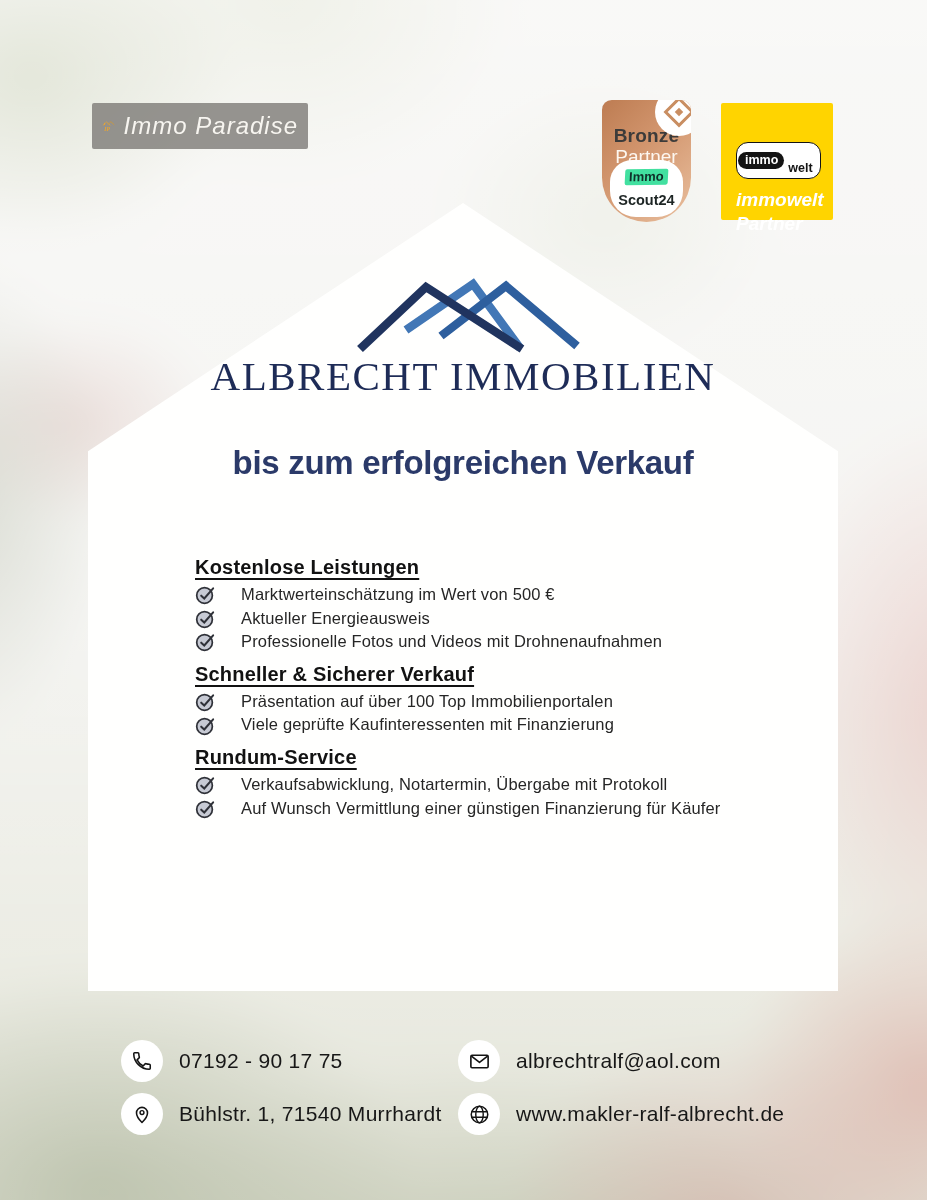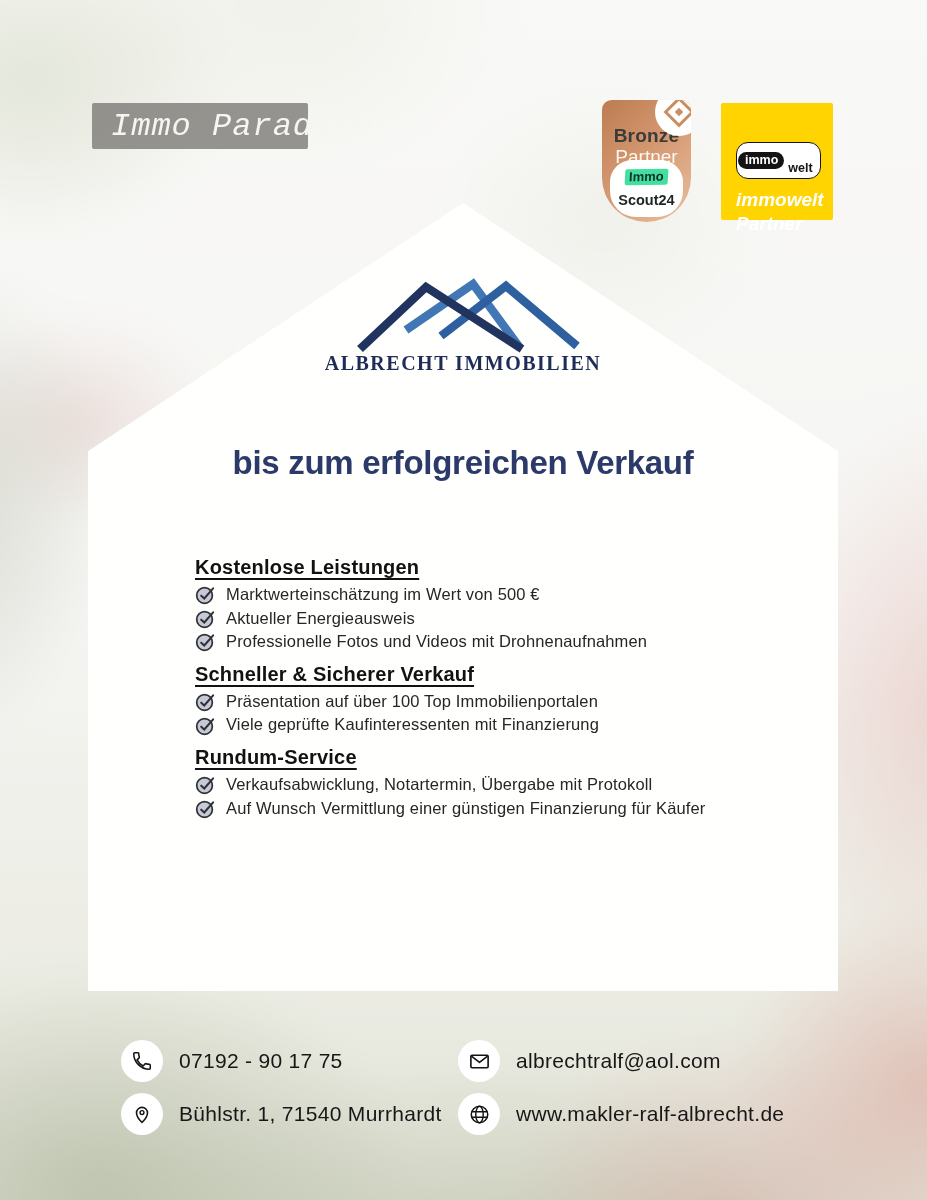--- a/index.html
+++ b/index.html
@@ -25,22 +25,22 @@
   }
   .veil{position:absolute;inset:0;background:linear-gradient(180deg,rgba(255,255,255,.55),rgba(255,255,255,.34) 60%,rgba(255,255,255,.30));}
 
   
   .immoparadise{
     position:absolute;left:92px;top:103px;width:216px;height:46px;
     background:rgba(122,119,115,.78);display:flex;align-items:center;gap:9px;
     padding:2px 10px;box-sizing:border-box;border-radius:2px;
   }
   .immoparadise .script{
-    font-family:Liberation Mono, monospace;font-style:italic;color:#f7f5f0;
-    font-size:32px;letter-spacing:1px;white-space:nowrap;
+    font-family:Liberation Sans, sans-serif;font-style:italic;color:#f7f5f0;
+    font-size:24px;letter-spacing:1px;white-space:nowrap;
   }
 
   
   .bronze{
     position:absolute;left:602px;top:100px;width:89px;height:122px;
     border-radius:10px 10px 46px 46px;overflow:hidden;
     background:linear-gradient(135deg,#bd7c52 0%,#d1946c 40%,#e9bf9e 100%);
     text-align:center;box-sizing:border-box;
   }
   .bronze .diamond-wrap{
@@ -74,39 +74,39 @@
   
   .house{
     position:absolute;left:88px;top:203px;width:750px;height:788px;background:#fffffe;
     clip-path:polygon(50% 0%,100% 31.5%,100% 100%,0% 100%,0% 31.5%);
   }
 
   
   .mountains{position:absolute;left:356px;top:276px;}
   .wordmark{
     position:absolute;left:88px;top:352px;width:750px;text-align:center;
-    font-family:"Liberation Serif",serif;font-weight:700;font-size:20px;
+    font-family:"Liberation Serif",serif;font-weight:400;font-size:41px;
     color:#1e2c57;letter-spacing:1.5px;
   }
 
   
   .headline{
     position:absolute;left:88px;top:441px;width:750px;text-align:center;
     font-size:33px;font-weight:800;color:#2b3a69;line-height:44px;letter-spacing:-.3px;
   }
 
   
   .sections{position:absolute;left:195px;top:556px;width:580px;}
   .sec{margin-bottom:9px;}
   .sec h3{
     margin:0 0 4px 0;font-size:20px;font-weight:800;color:#121212;letter-spacing:.2px;
     text-decoration:underline;text-decoration-thickness:2px;text-underline-offset:4px;display:inline-block;
   }
   .sec ul{list-style:none;margin:0;padding:0;}
-  .sec li{display:flex;align-items:center;gap:10px;font-size:16.5px;color:#262626;line-height:23.6px;letter-spacing:.15px;}
+  .sec li{display:flex;align-items:center;gap:25px;font-size:16.5px;color:#262626;line-height:23.6px;letter-spacing:.15px;}
   .chk{flex:0 0 auto;display:block;}
 
   
   .contact{
     position:absolute;left:121px;top:1040px;width:700px;
     display:grid;grid-template-columns:337px auto;row-gap:11px;
   }
   .crow{display:flex;align-items:center;gap:16px;}
   .circle{width:42px;height:42px;border-radius:50%;background:#fff;display:flex;align-items:center;justify-content:center;flex:0 0 auto;}
   .ctext{font-size:21px;font-weight:500;color:#171717;letter-spacing:.3px;white-space:nowrap;}

